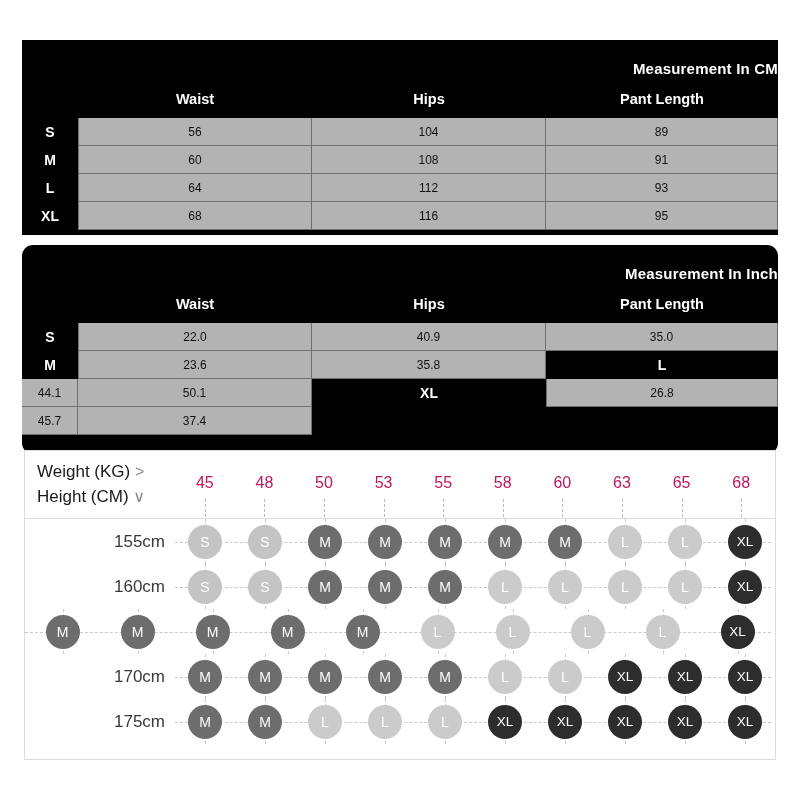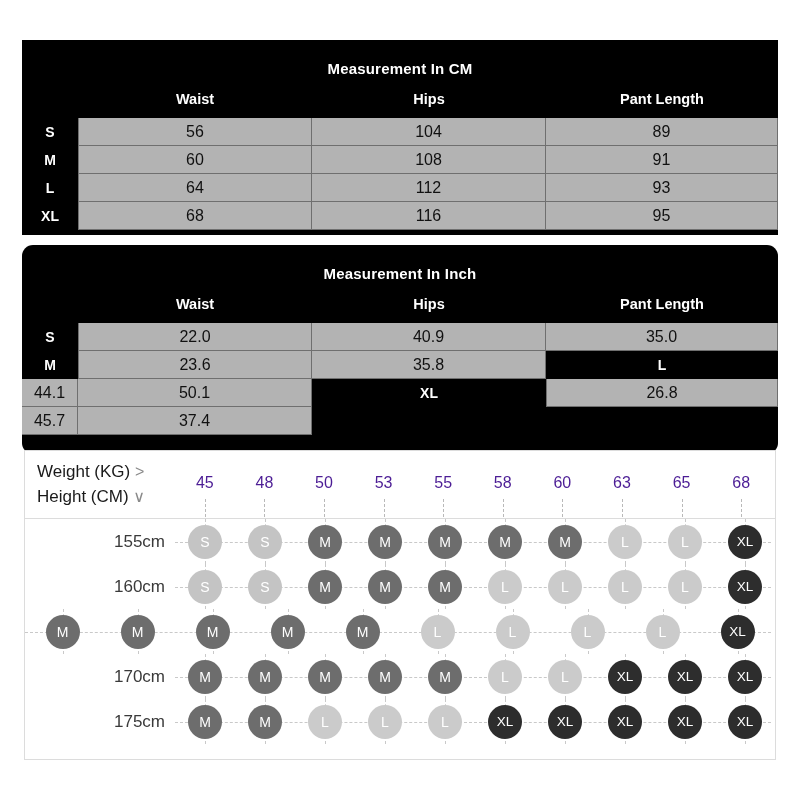--- a/index.html
+++ b/index.html
@@ -21,21 +21,21 @@
     left: 22px;
     width: 756px;
     background: #000000;
     color: #ffffff;
     box-sizing: border-box;
   }
   #table-cm  { top: 40px;  height: 195px; }
   #table-in  { top: 245px; height: 209px; border-radius: 11px; }
 
   .meas-title {
-    text-align: center;
+    text-align: right;
     font-weight: bold;
     font-size: 15px;
     color: #ffffff;
     letter-spacing: .2px;
     padding-top: 18px;
     height: 22px;
     line-height: 22px;
   }
 
   .meas-grid {
@@ -62,21 +62,21 @@
     font-weight: bold;
     font-size: 14px;
     color: #ffffff;
     background: #000000;
   }
 
   .val-cell {
     height: 28px;
     line-height: 28px;
     text-align: center;
-    font-size: 16px;
+    font-size: 12px;
     color: #111111;
     background: #b3b3b3;
     border-right: 1px solid #6f6f6f;
     border-bottom: 1px solid #6f6f6f;
     box-sizing: border-box;
   }
   .val-cell.first { border-left: 1px solid #6f6f6f; }
 
   
   #matrix-panel {
@@ -127,21 +127,21 @@
     flex: 1;
     position: relative;
     text-align: center;
   }
   .weight-tick .wt-num {
     position: absolute;
     top: 23px;
     left: 0;
     right: 0;
     font-size: 16px;
-    color: #4c1d95;
+    color: #be185d;
   }
   .weight-tick .wt-dash {
     position: absolute;
     top: 48px;
     left: 50%;
     width: 1px;
     height: 18px;
     border-left: 1px dashed #b9b9b9;
   }
 

